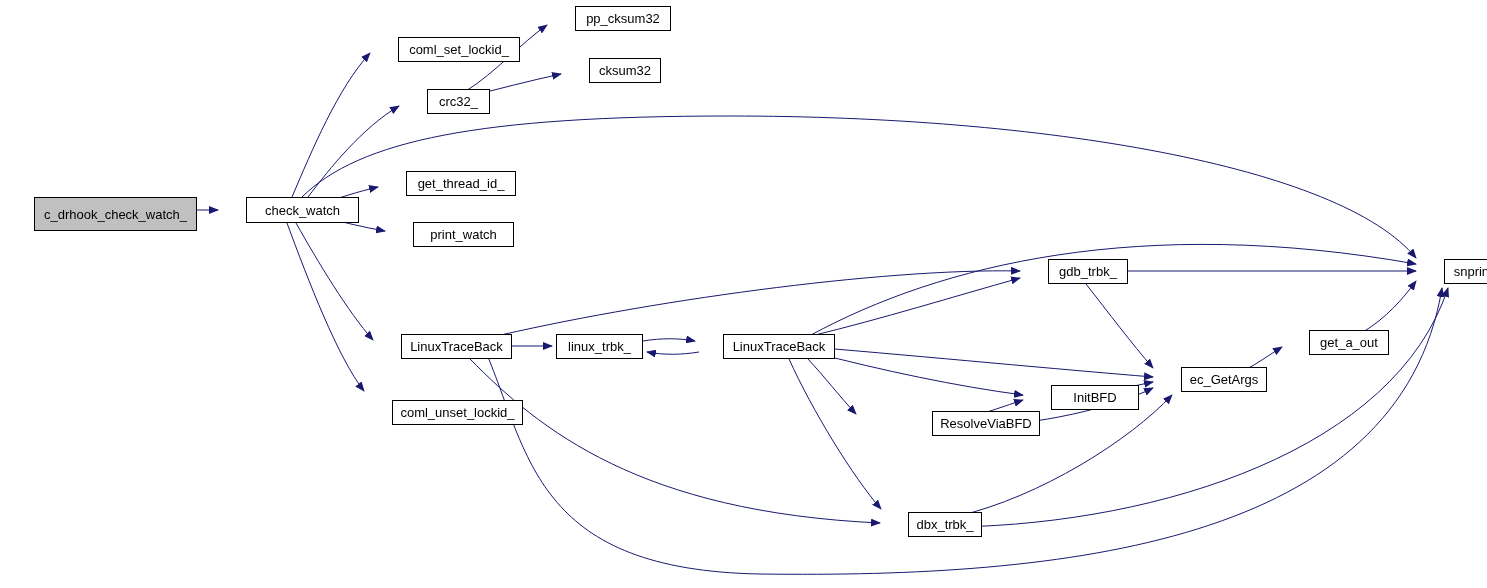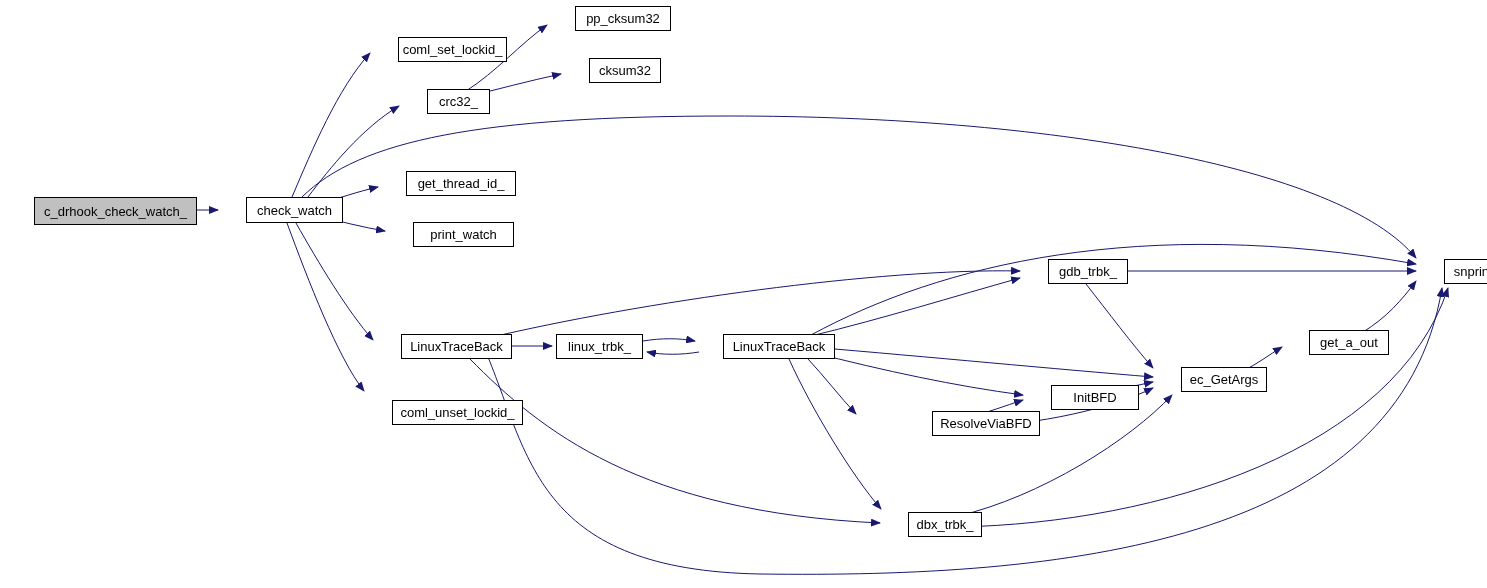--- a/index.html
+++ b/index.html
@@ -52,23 +52,23 @@
       <path marker-end="url(#ah)" d="M1095,393 C1115,390 1134,386 1153,382"></path>
       <path marker-end="url(#ah)" d="M958,516 C1040,497 1130,440 1172,395"></path>
       <path marker-end="url(#ah)" d="M958,527 C1160,523 1395,450 1448,288"></path>
       <path marker-end="url(#ah)" d="M1243,371 C1257,364 1269,355 1282,347"></path>
       <path marker-end="url(#ah)" d="M1363,332 C1386,318 1402,300 1416,281"></path>
       <path marker-end="url(#ah)" d="M470,359 C540,430 640,512 880,523"></path>
       <path marker-end="url(#ah)" d="M488,357 C530,460 540,570 760,574 C1060,578 1400,545 1442,288"></path>
     </g>
   </svg>
 
-  <div class="node hl" style="left:10px;top:197px;width:163px;height:28px">c_drhook_check_watch_</div>
-  <div class="node" style="left:222px;top:197px;width:97px;height:26px">check_watch</div>
-  <div class="node" style="left:374px;top:37px;width:109px">coml_set_lockid_</div>
+  <div class="node hl" style="left:10px;top:197px;width:163px;height:34px">c_drhook_check_watch_</div>
+  <div class="node" style="left:222px;top:197px;width:113px;height:26px">check_watch</div>
+  <div class="node" style="left:374px;top:37px;width:122px">coml_set_lockid_</div>
   <div class="node" style="left:403px;top:89px;width:63px">crc32_</div>
   <div class="node" style="left:551px;top:6px;width:96px">pp_cksum32</div>
   <div class="node" style="left:565px;top:58px;width:72px">cksum32</div>
   <div class="node" style="left:382px;top:171px;width:110px">get_thread_id_</div>
   <div class="node" style="left:389px;top:222px;width:101px">print_watch</div>
   <div class="node" style="left:377px;top:334px;width:111px">LinuxTraceBack</div>
   <div class="node" style="left:368px;top:400px;width:131px">coml_unset_lockid_</div>
   <div class="node" style="left:532px;top:334px;width:87px">linux_trbk_</div>
   <div class="node" style="left:699px;top:334px;width:112px">LinuxTraceBack</div>
   <div class="node" style="left:1024px;top:259px;width:80px">gdb_trbk_</div>

